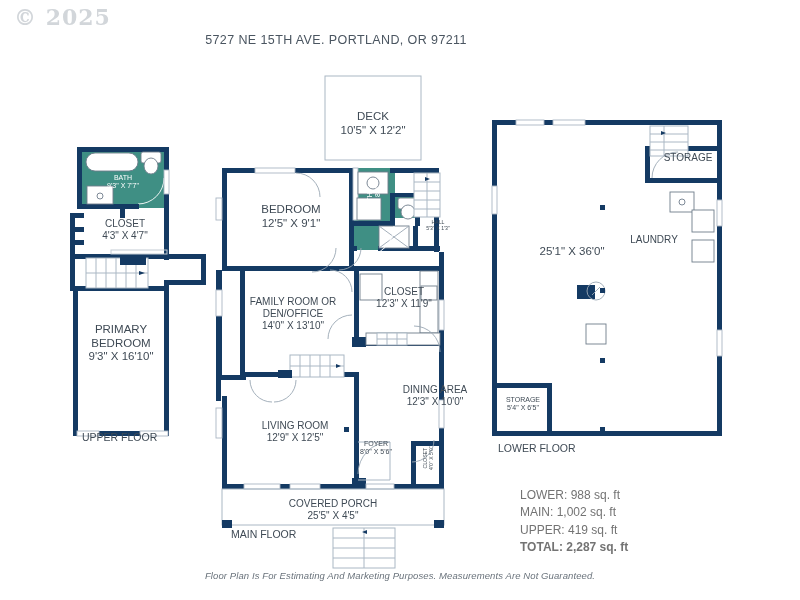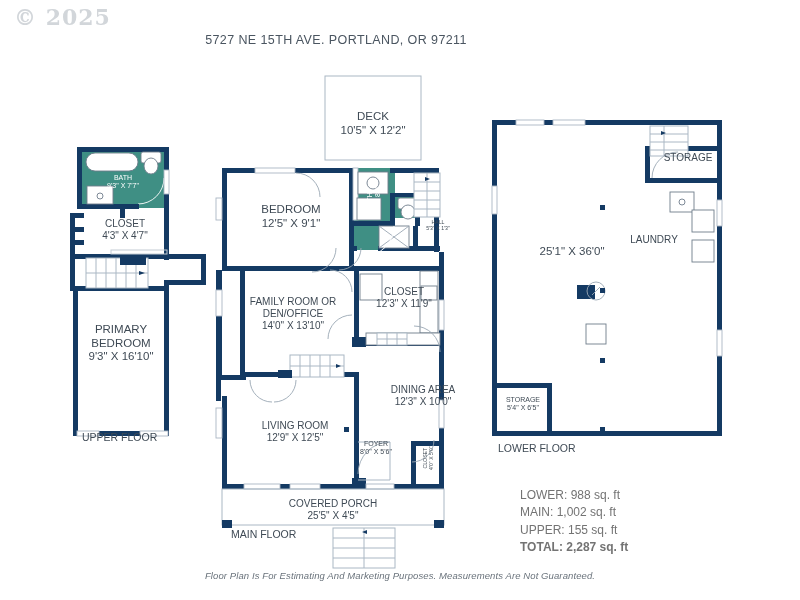--- a/index.html
+++ b/index.html
@@ -320,21 +320,21 @@
 </div>
 <div class="lbl r-mid" style="left:364px;top:286px;width:80px;">
   <span class="nm">CLOSET</span>
   <span class="dim">12'3" X 11'9"</span>
 </div>
 <div class="lbl r-mid" style="left:228px;top:296px;width:130px;">
   <span class="nm">FAMILY ROOM OR</span>
   <span class="nm">DEN/OFFICE</span>
   <span class="dim">14'0" X 13'10"</span>
 </div>
-<div class="lbl r-mid" style="left:359px;top:384px;width:90px;padding-left:19px;">
+<div class="lbl r-mid" style="left:371px;top:384px;width:90px;padding-left:19px;">
   <span class="nm">DINING AREA</span>
   <span class="dim">12'3" X 10'0"</span>
 </div>
 <div class="lbl r-mid" style="left:240px;top:420px;width:110px;">
   <span class="nm">LIVING ROOM</span>
   <span class="dim">12'9" X 12'5"</span>
 </div>
 <div class="lbl r-sm" style="left:348px;top:440px;width:56px;">
   <span class="nm">FOYER</span>
   <span class="dim">8'0" X 5'6"</span>
@@ -360,17 +360,17 @@
 </div>
 <div class="lbl r-sm" style="left:496px;top:396px;width:54px;">
   <span class="nm">STORAGE</span>
   <span class="dim">5'4" X 6'5"</span>
 </div>
 <div class="floorlabel" style="left:498px;top:442px;">LOWER FLOOR</div>
 
 <div class="totals">
   <div>LOWER: 988 sq. ft</div>
   <div>MAIN: 1,002 sq. ft</div>
-  <div>UPPER: 155 sq. ft</div>
+  <div>UPPER: 419 sq. ft</div>
   <div class="bold">TOTAL: 2,287 sq. ft</div>
 </div>
 
 <div class="footer">Floor Plan Is For Estimating And Marketing Purposes. Measurements Are Not Guaranteed.</div>
 
 </body></html>

